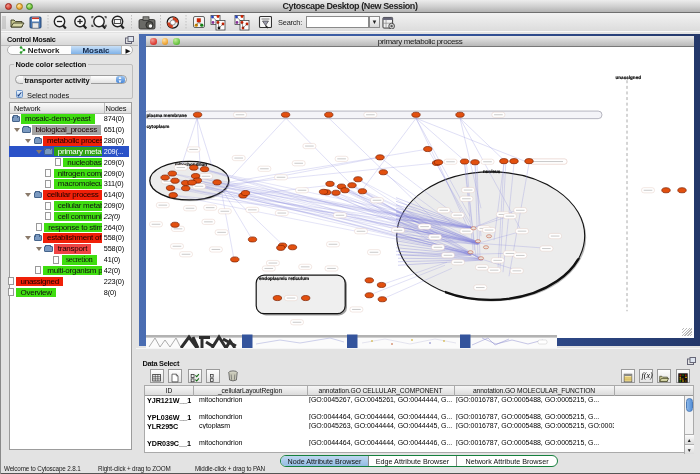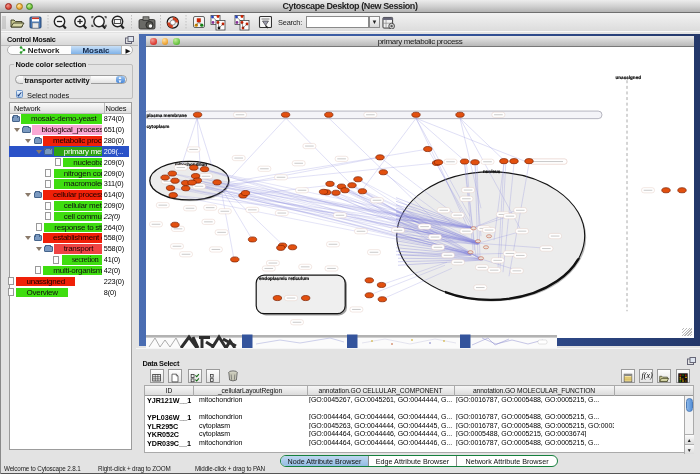--- a/index.html
+++ b/index.html
@@ -62,21 +62,21 @@
 #treehead .n2 { position:absolute; left:96px; top:1px; font-size:7.5px; letter-spacing:-0.15px; color:#111; }
 #treehead .sep { position:absolute; left:94px; top:0; width:1px; height:100%; background:#b8b8b8; }
 .trow { position:absolute; }
 .trow .arr { position:absolute; top:3.6px; width:0; height:0;
   border-left:3.2px solid transparent; border-right:3.2px solid transparent; border-top:4.2px solid #8a7a6a; }
 .trow .fold { position:absolute; top:2px; width:8.5px; height:6.5px; background:#7a99c0;
   border:0.8px solid #45648c; border-radius:1px; }
 .trow .fold::before { content:""; position:absolute; left:0px; top:-1.8px; width:3.5px; height:1.5px;
   background:#7a99c0; border:0.8px solid #45648c; border-bottom:none; border-radius:1px 1px 0 0; }
 .trow .docic { position:absolute; top:1px; width:6px; height:8px; background:#fdfdfd; border:0.8px solid #999; }
-.trow .tl { position:absolute; top:0.5px; font-size:8px; letter-spacing:-0.25px; line-height:9.6px; padding:0 10px; white-space:nowrap; overflow:hidden;text-align:right; }
+.trow .tl { position:absolute; top:0.5px; font-size:8px; letter-spacing:-0.25px; line-height:9.6px; padding:0 4px; white-space:nowrap; overflow:hidden;text-align:right; }
 .trow .tc { position:absolute; left:95.2px; top:0.6px; font-size:7.3px; letter-spacing:-0.15px; line-height:9.6px; white-space:nowrap; }
 
 
 #netframe { left:139px; top:33.5px; width:561px; height:312.5px;
   background:linear-gradient(90deg,#4a6db2,#34549c 55%,#24386a); }
 #nettitle { position:absolute; left:7px; top:2.5px; width:548px; height:11px;
   background:linear-gradient(#e9e9e9,#b9b9b9); border-bottom:1px solid #787878; }
 #nettitle .t { position:absolute; left:0; right:0; top:0.5px; text-align:center; font-size:8px; letter-spacing:-0.35px; color:#1a1a1a; }
 #netcanvas { position:absolute; left:7px; top:13.5px; width:548px; height:290.5px; background:#fff; }
 #grip { position:absolute; right:8px; bottom:10px; width:10px; height:8px;
@@ -274,21 +274,21 @@
 
 <div class="abs" style="left:0;top:0;width:137px;height:462px">
 <div class="trow" style="left:8.6px;top:113.9px;width:120.5px;height:10.82px;">
 <span class="fold" style="left:3.1px"></span>
 <span class="tl" style="left:12.4px;max-width:81.5px;background:#3fdd10;color:#111;">mosaic-demo-yeast</span>
 <span class="tc" style="color:#000;">874(0)</span>
 </div>
 <div class="trow" style="left:8.6px;top:124.7px;width:120.5px;height:10.82px;">
 <span class="arr" style="left:5.1px"></span>
 <span class="fold" style="left:13.7px"></span>
-<span class="tl" style="left:23.0px;max-width:70.9px;background:#f9a8d4;color:#1a0000;">biological_process</span>
+<span class="tl" style="left:23.0px;max-width:70.9px;background:#a3a3a3;color:#1a0000;">biological_process</span>
 <span class="tc" style="color:#000;">651(0)</span>
 </div>
 <div class="trow" style="left:8.6px;top:135.5px;width:120.5px;height:10.82px;">
 <span class="arr" style="left:16.3px"></span>
 <span class="fold" style="left:25.1px"></span>
 <span class="tl" style="left:34.4px;max-width:59.5px;background:#f02008;color:#1a0000;">metabolic process</span>
 <span class="tc" style="color:#000;">280(0)</span>
 </div>
 <div class="trow" style="left:8.6px;top:146.4px;width:120.5px;height:10.82px;background:#2a52c8;">
 <span class="arr" style="left:27.3px"></span>
@@ -956,26 +956,20 @@
           <span class="c2">mitochondrion</span>
           <span class="c3">[GO:0044464, GO:0044444, GO:0044444, G...</span>
           <span class="c4">[GO:0016787, GO:0005488, GO:0005215, G...</span>
         </div>
 <div class="drow" style="top:25.8px;">
           <span class="c1">YLR295C</span>
           <span class="c2">cytoplasm</span>
           <span class="c3">[GO:0045263, GO:0044444, GO:0044445, G...</span>
           <span class="c4">[GO:0016787, GO:0005488, GO:0005215, GO:0003824, G...</span>
         </div>
-<div class="drow" style="top:34.4px;">
-          <span class="c1">YKR052C</span>
-          <span class="c2">cytoplasm</span>
-          <span class="c3">[GO:0044464, GO:0044446, GO:0044444, G...</span>
-          <span class="c4">[GO:0005488, GO:0005215, GO:0003674]</span>
-        </div>
 <div class="drow" style="top:43.0px;">
           <span class="c1">YDR039C__1</span>
           <span class="c2">mitochondrion</span>
           <span class="c3">[GO:0044464, GO:0044444, GO:0044446, G...</span>
           <span class="c4">[GO:0016787, GO:0005488, GO:0005215, G...</span>
         </div>
     </div>
     <div id="vsb">
         <span class="th"></span>
       <span class="ab" style="bottom:10px">▲</span>

